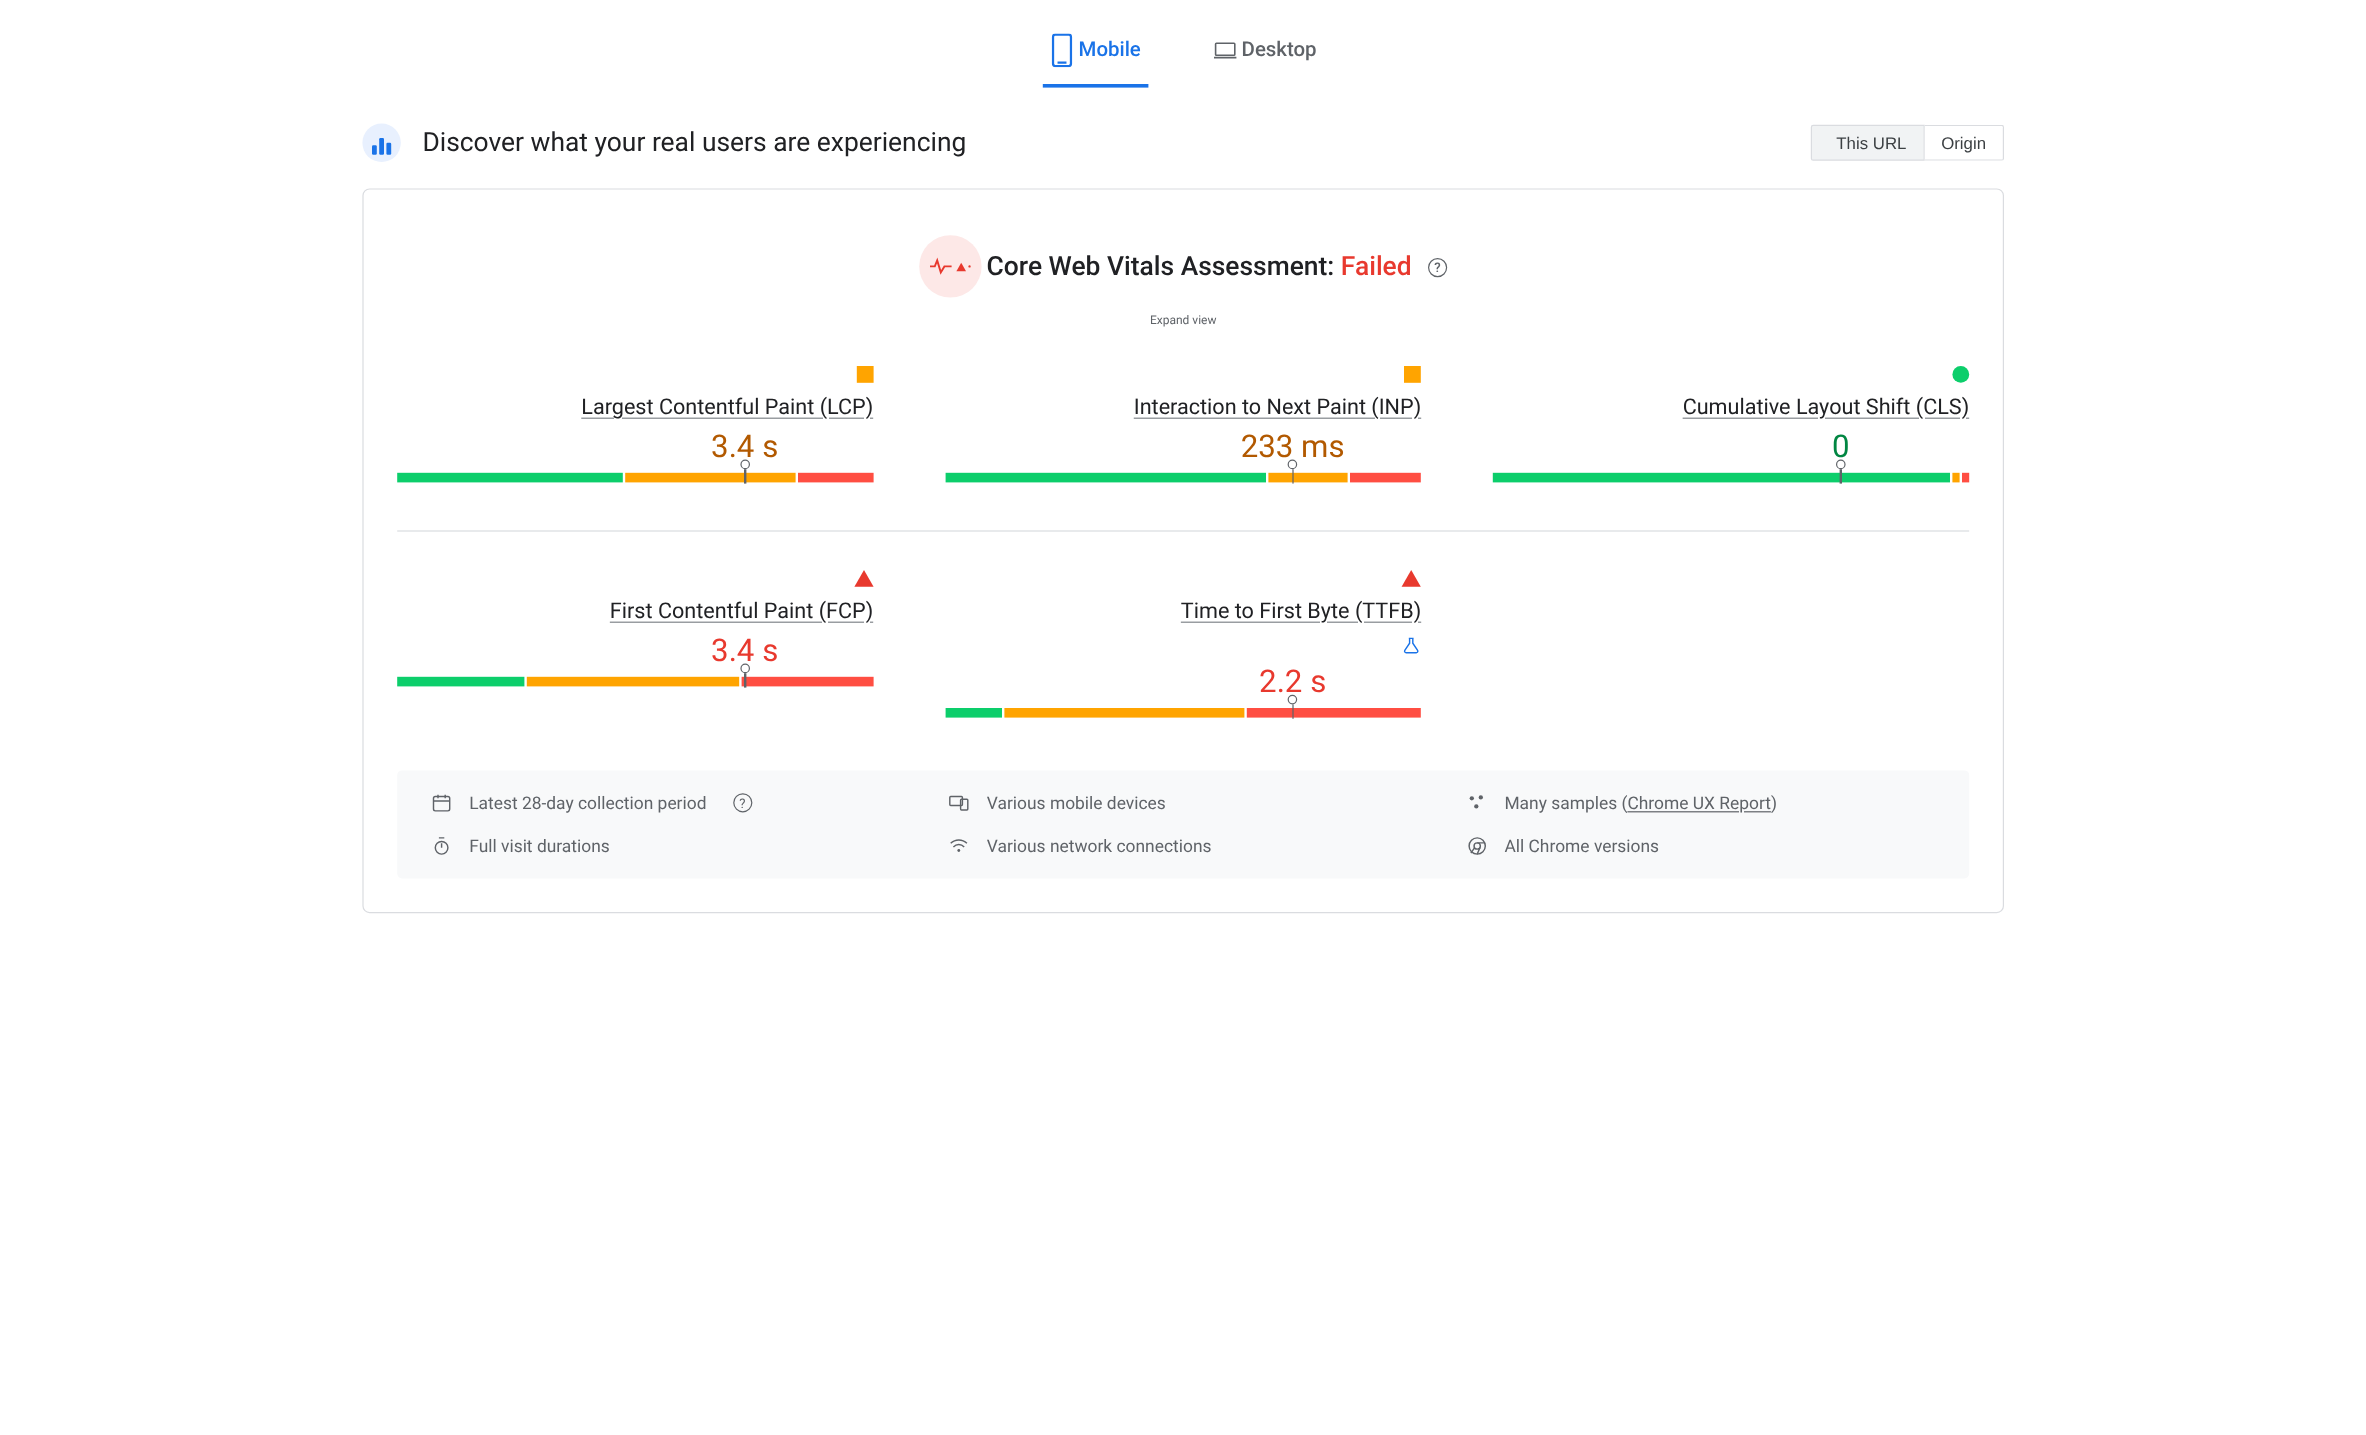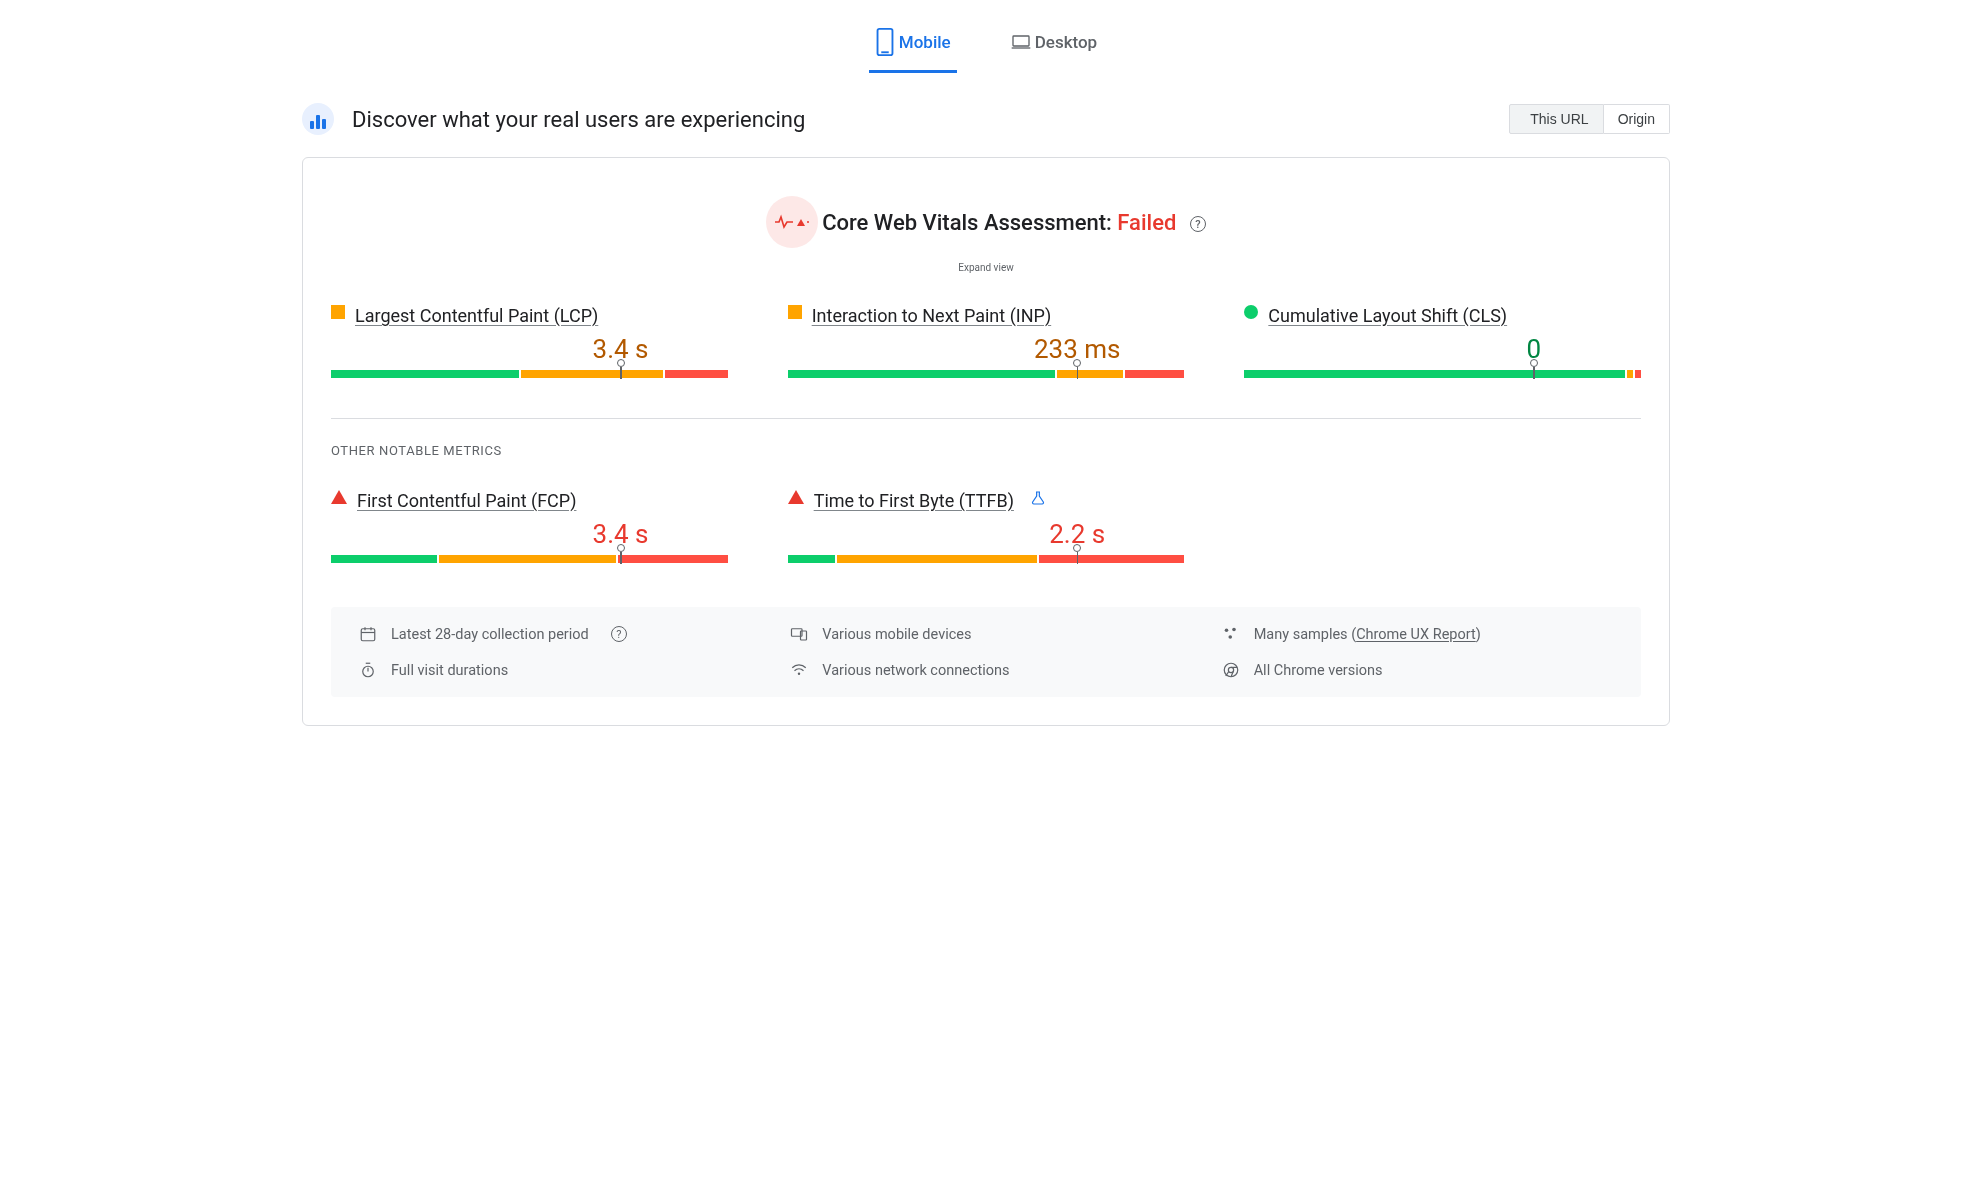--- a/index.html
+++ b/index.html
@@ -80,21 +80,21 @@
     vertical-align: 2px;
   }
   .expand-row { text-align: center; color: var(--grey-600); font-size: 10px; cursor: pointer; padding: 6px 2px 0; }
 
   
   .metrics-grid {
     display: grid; grid-template-columns: repeat(3, 1fr);
     column-gap: 60px; margin-top: 28px;
   }
   .metric { padding: 4px 0 20px; }
-  .metric-title-row { display: flex; align-items: flex-start; gap: 10px; }
+  .metric-title-row { display: flex; align-items: flex-end; gap: 10px; flex-direction: column; }
   .status-square { width: 14px; height: 14px; background: var(--orange); flex: 0 0 auto; }
   .status-circle { width: 14px; height: 14px; border-radius: 50%; background: var(--green); flex: 0 0 auto; }
   .status-triangle {
     width: 0; height: 0; flex: 0 0 auto;
     border-left: 8px solid transparent; border-right: 8px solid transparent;
     border-bottom: 14px solid var(--text-red);
   }
   .metric-name {
     font-size: 18px; color: #202124; text-decoration: underline;
     text-decoration-color: #80868b; text-underline-offset: 3px; cursor: pointer;
@@ -247,21 +247,20 @@
       </div>
       <div class="needle" style="left:73%">
         <div class="pin"></div>
               <div class="stick"></div>
       </div>
     </div>
   </div>
       </div>
 
     <hr class="sep">
-    <div class="section-label">OTHER NOTABLE METRICS</div>
     <div class="metrics-grid" id="other-grid">
         <div class="metric">
     <div class="metric-title-row">
       <span class="status-triangle"></span>
       <span class="metric-name">First Contentful Paint (FCP)</span>
 
     </div>
     <div class="bar-wrapper">
       <span class="metric-value val-red" style="right:27%; transform:translateX(50%); top:-36px">3.4 s</span>
       <div class="bar">

